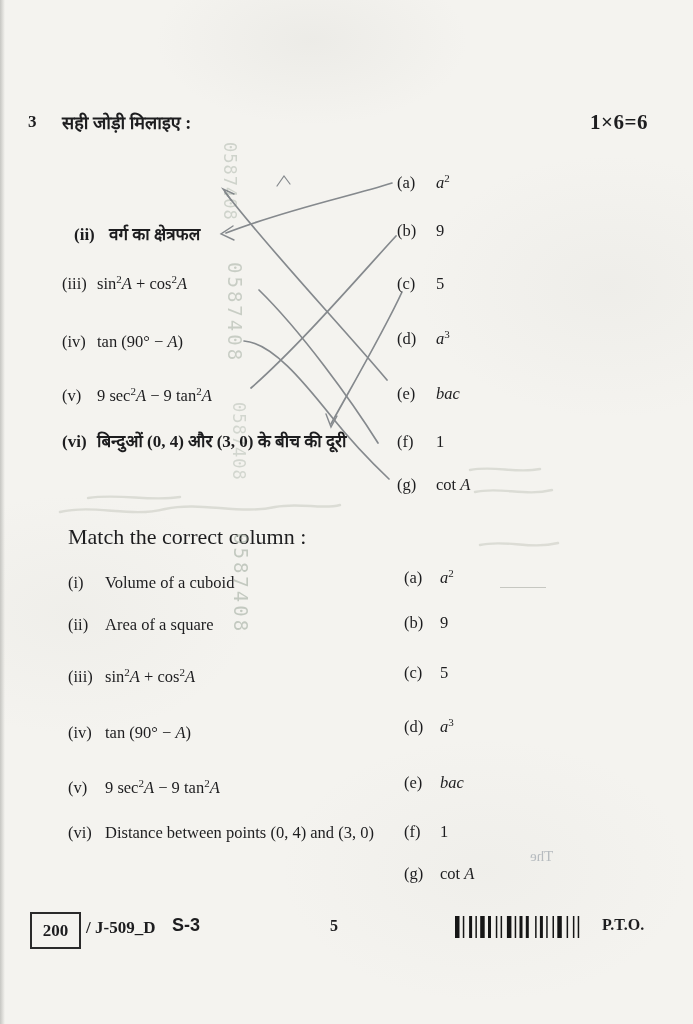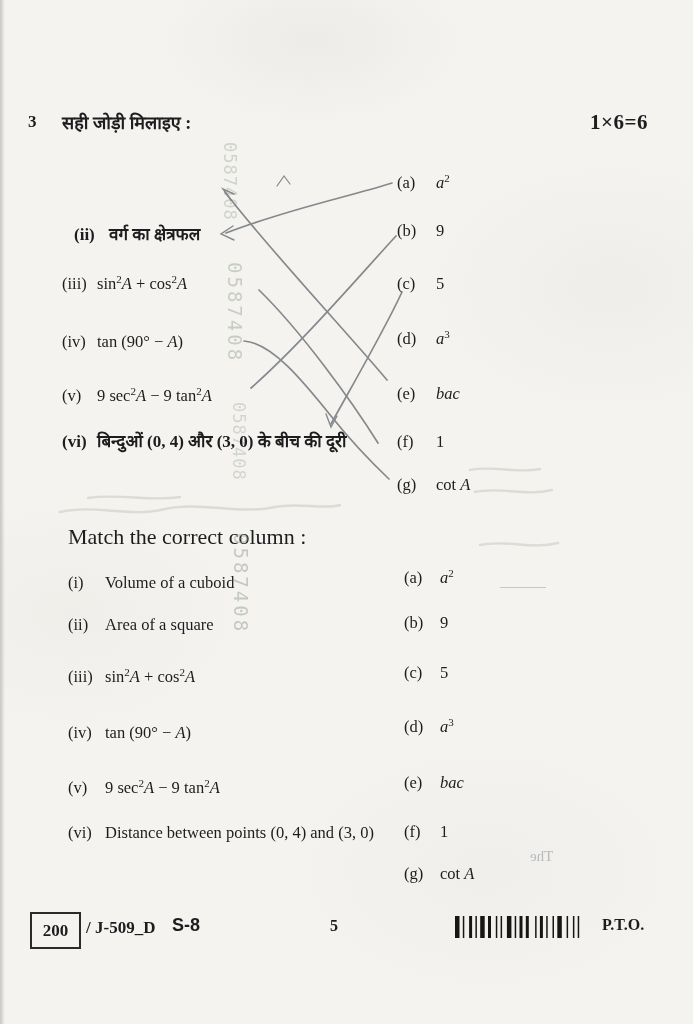--- a/index.html
+++ b/index.html
@@ -90,21 +90,21 @@
     </g>
   </svg>
 
   <div class="dash"></div>
   <div class="showthrough">The</div>
 
   <div class="footer-box">
     <span>200</span>
   </div>
   <div class="fcode">/ J-509_D</div>
-  <div class="fset">S-8</div>
+  <div class="fset">S-3</div>
   <div class="pnum">5</div>
   <svg class="barcode" id="barcode" width="135" height="22">
       <rect x="0" y="0" width="4.5" height="22" fill="#161616"></rect>
       <rect x="7.800000000000001" y="0" width="1.5" height="22" fill="#161616"></rect>
       <rect x="14.100000000000001" y="0" width="3" height="22" fill="#161616"></rect>
       <rect x="20.4" y="0" width="1.5" height="22" fill="#161616"></rect>
       <rect x="25.199999999999996" y="0" width="4.5" height="22" fill="#161616"></rect>
       <rect x="32.99999999999999" y="0" width="3" height="22" fill="#161616"></rect>
       <rect x="40.79999999999999" y="0" width="1.5" height="22" fill="#161616"></rect>
       <rect x="45.59999999999999" y="0" width="1.5" height="22" fill="#161616"></rect>

